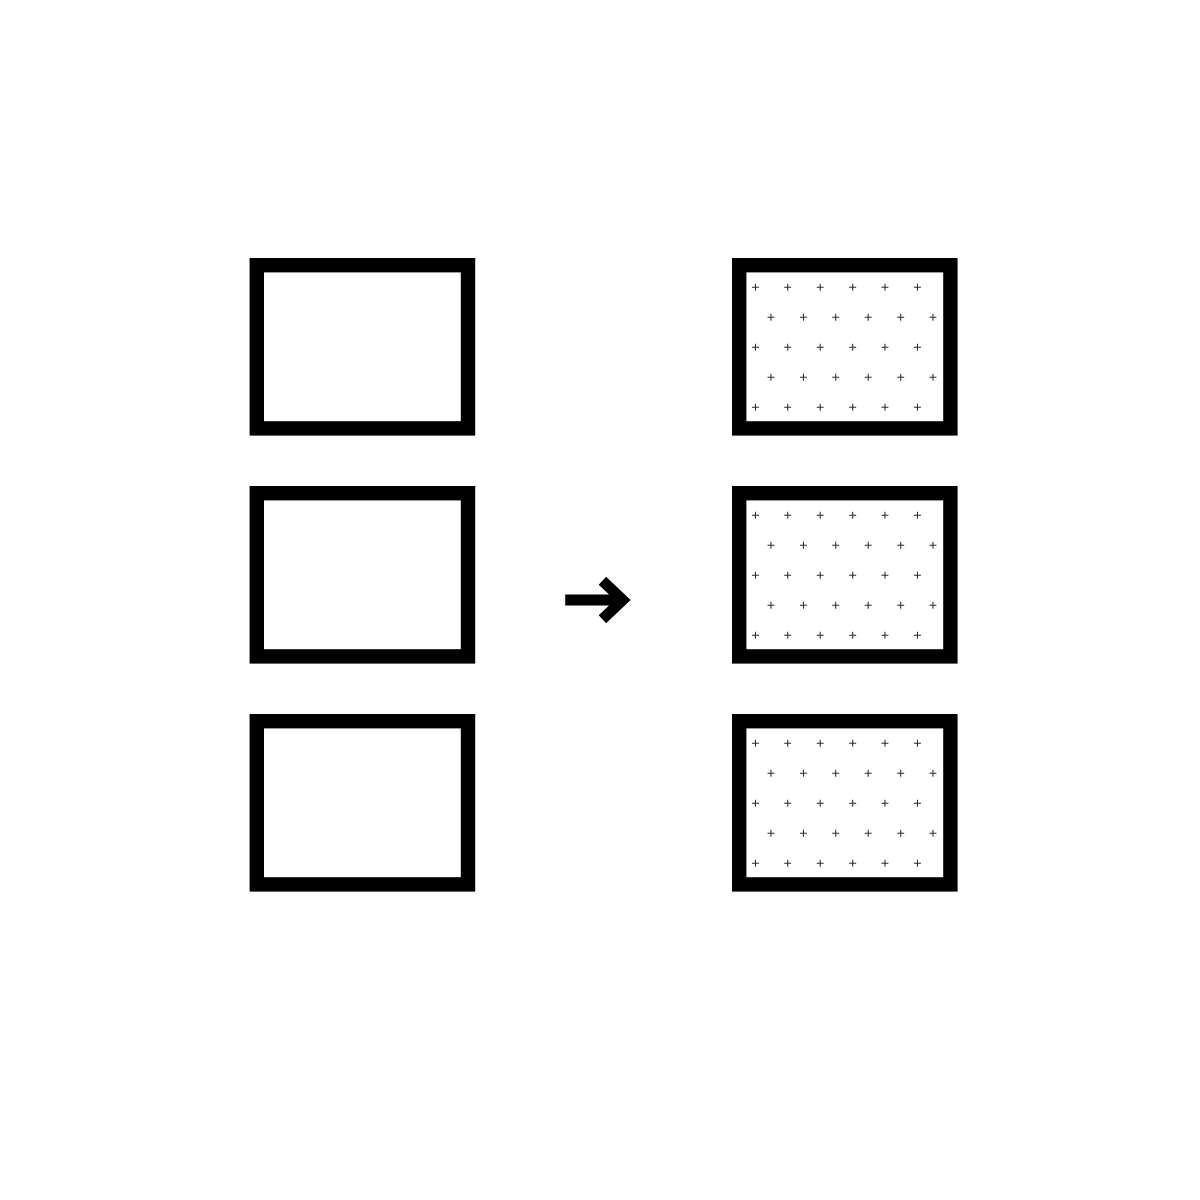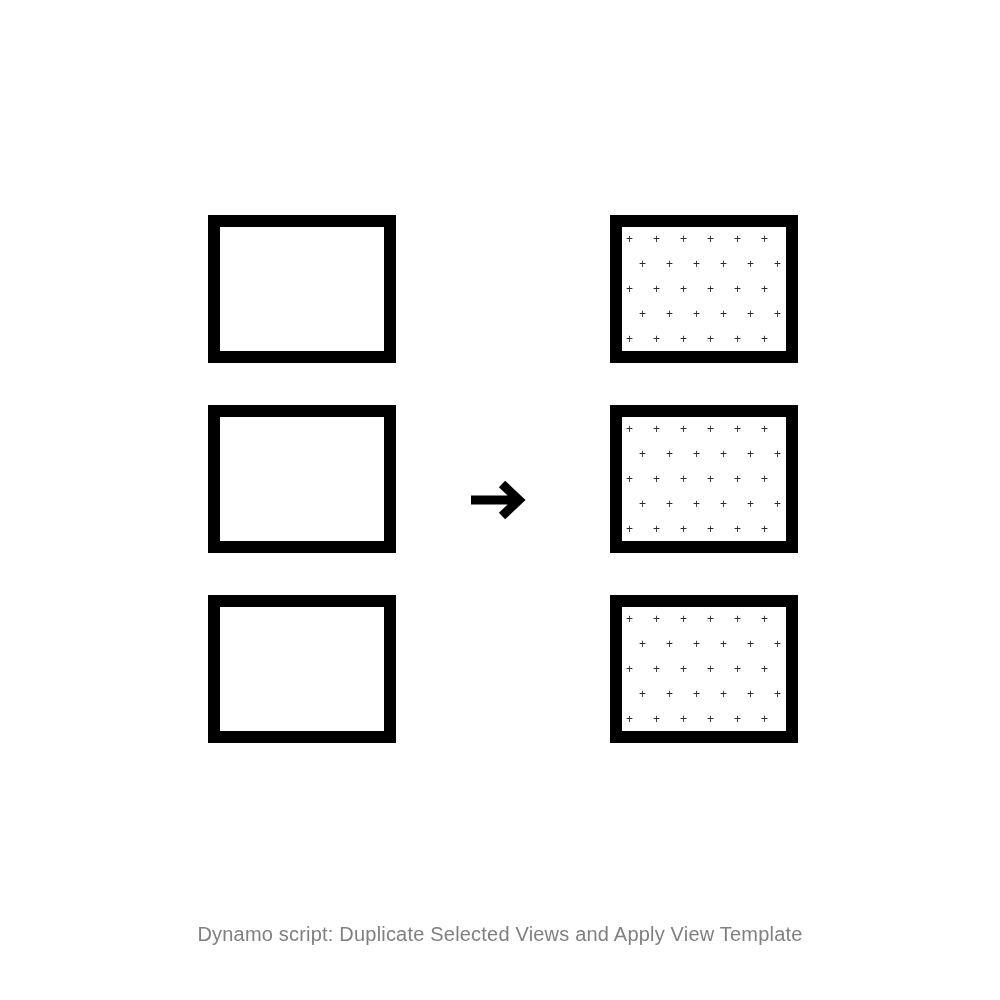--- a/index.html
+++ b/index.html
@@ -191,15 +191,14 @@
           <span class="cross" style="left: 35px; top: 112px;">+</span>
           <span class="cross" style="left: 62px; top: 112px;">+</span>
           <span class="cross" style="left: 89px; top: 112px;">+</span>
           <span class="cross" style="left: 116px; top: 112px;">+</span>
           <span class="cross" style="left: 143px; top: 112px;">+</span>
           <span class="cross" style="left: 170px; top: 112px;">+</span>
         </div>
       </div>
     </div>
 
-  <div class="caption">Dynamo script: Duplicate Selected Views and Apply View Template</div>
 
 </div>
 
 </body></html>

